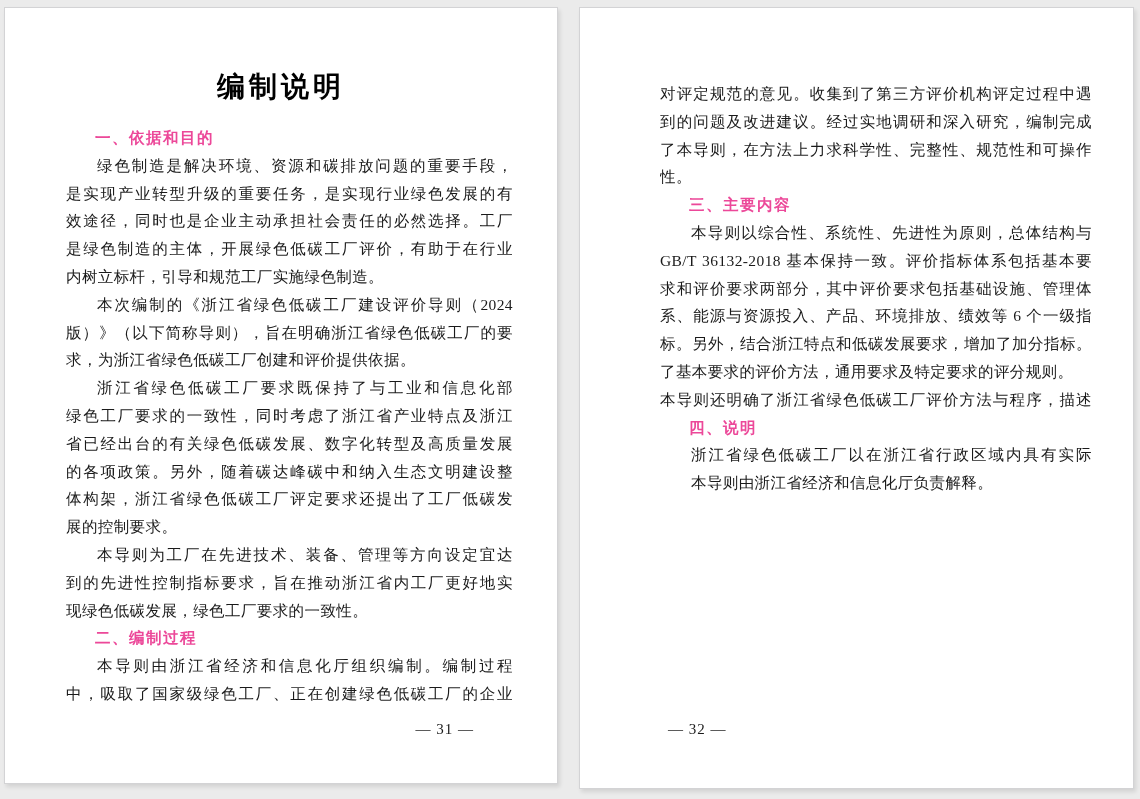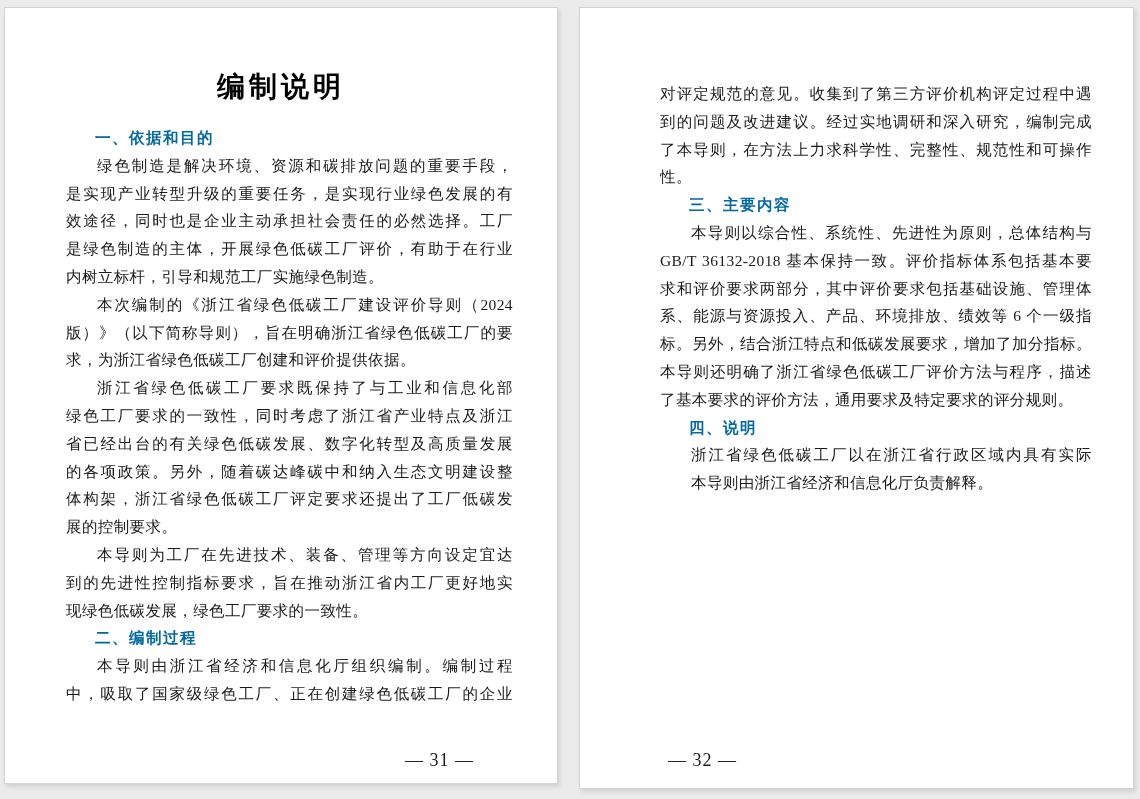--- a/index.html
+++ b/index.html
@@ -49,27 +49,27 @@
     text-align: justify;
     text-align-last: justify;
   }
   .ln.ind { text-indent: 31px; }
   .ln.head {
     font-family: "Liberation Sans", "DejaVu Sans", sans-serif;
     font-weight: bold;
     font-size: 15.5px;
     letter-spacing: 1.5px;
     text-indent: 29px;
-    color: #0369a1;
+    color: #ec4899;
   }
 
   .page-number {
     position: absolute;
-    top: 742px;
-    font-size: 18px;
+    top: 711px;
+    font-size: 15px;
     line-height: 20px;
     letter-spacing: 1px;
     white-space: nowrap;
   }
   .page-left  .page-number { right: 83px; }
   .page-right .page-number { left: 80px; margin-left: 8px; }
 </style>
 </head>
 <body>
 
@@ -106,20 +106,20 @@
       <div class="ln fill">对评定规范的意见。收集到了第三方评价机构评定过程中遇</div>
       <div class="ln fill">到的问题及改进建议。经过实地调研和深入研究，编制完成</div>
       <div class="ln fill">了本导则，在方法上力求科学性、完整性、规范性和可操作</div>
       <div class="ln">性。</div>
       <div class="ln head">三、主要内容</div>
       <div class="ln ind fill">本导则以综合性、系统性、先进性为原则，总体结构与</div>
       <div class="ln fill">GB/T 36132-2018 基本保持一致。评价指标体系包括基本要</div>
       <div class="ln fill">求和评价要求两部分，其中评价要求包括基础设施、管理体</div>
       <div class="ln fill">系、能源与资源投入、产品、环境排放、绩效等 6 个一级指</div>
       <div class="ln fill">标。另外，结合浙江特点和低碳发展要求，增加了加分指标。</div>
+      <div class="ln">了基本要求的评价方法，通用要求及特定要求的评分规则。</div>
       <div class="ln fill">本导则还明确了浙江省绿色低碳工厂评价方法与程序，描述</div>
-      <div class="ln">了基本要求的评价方法，通用要求及特定要求的评分规则。</div>
       <div class="ln head">四、说明</div>
       <div class="ln ind fill">浙江省绿色低碳工厂以在浙江省行政区域内具有实际</div>
       <div class="ln ind">本导则由浙江省经济和信息化厅负责解释。</div>
     </div>
   <div class="page-number">— 32 —</div>
 </div>
 
 </body></html>

